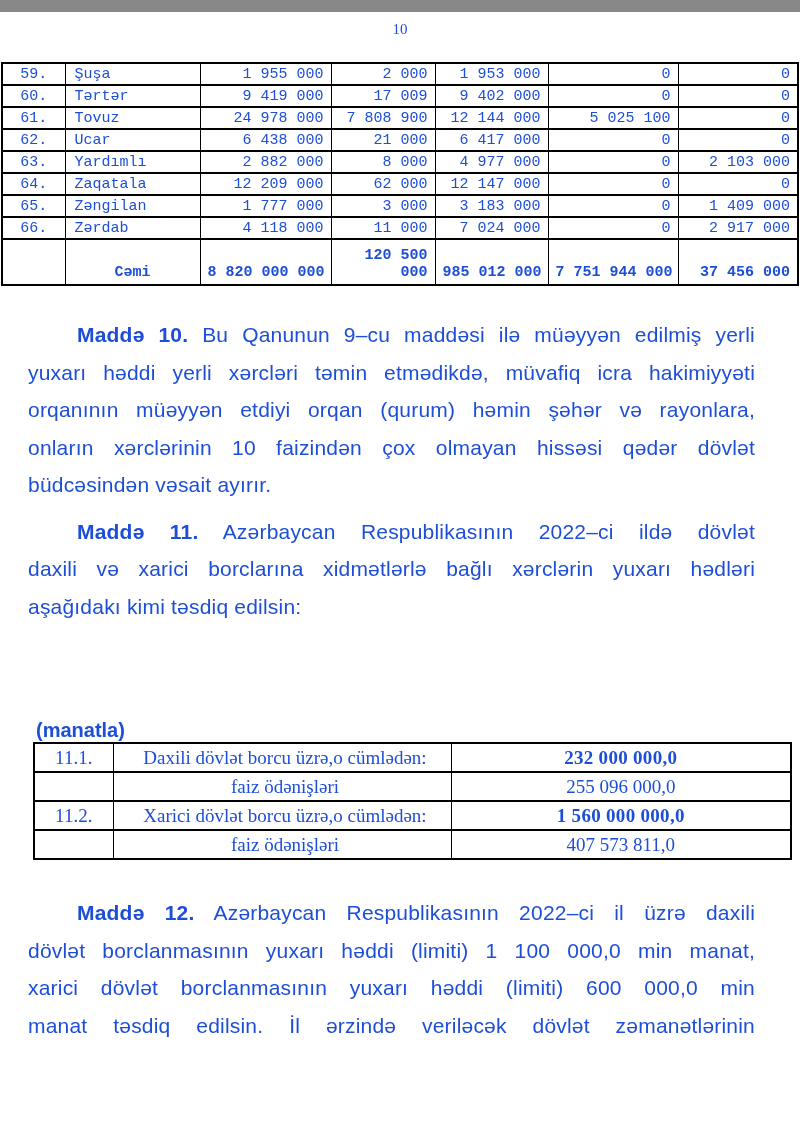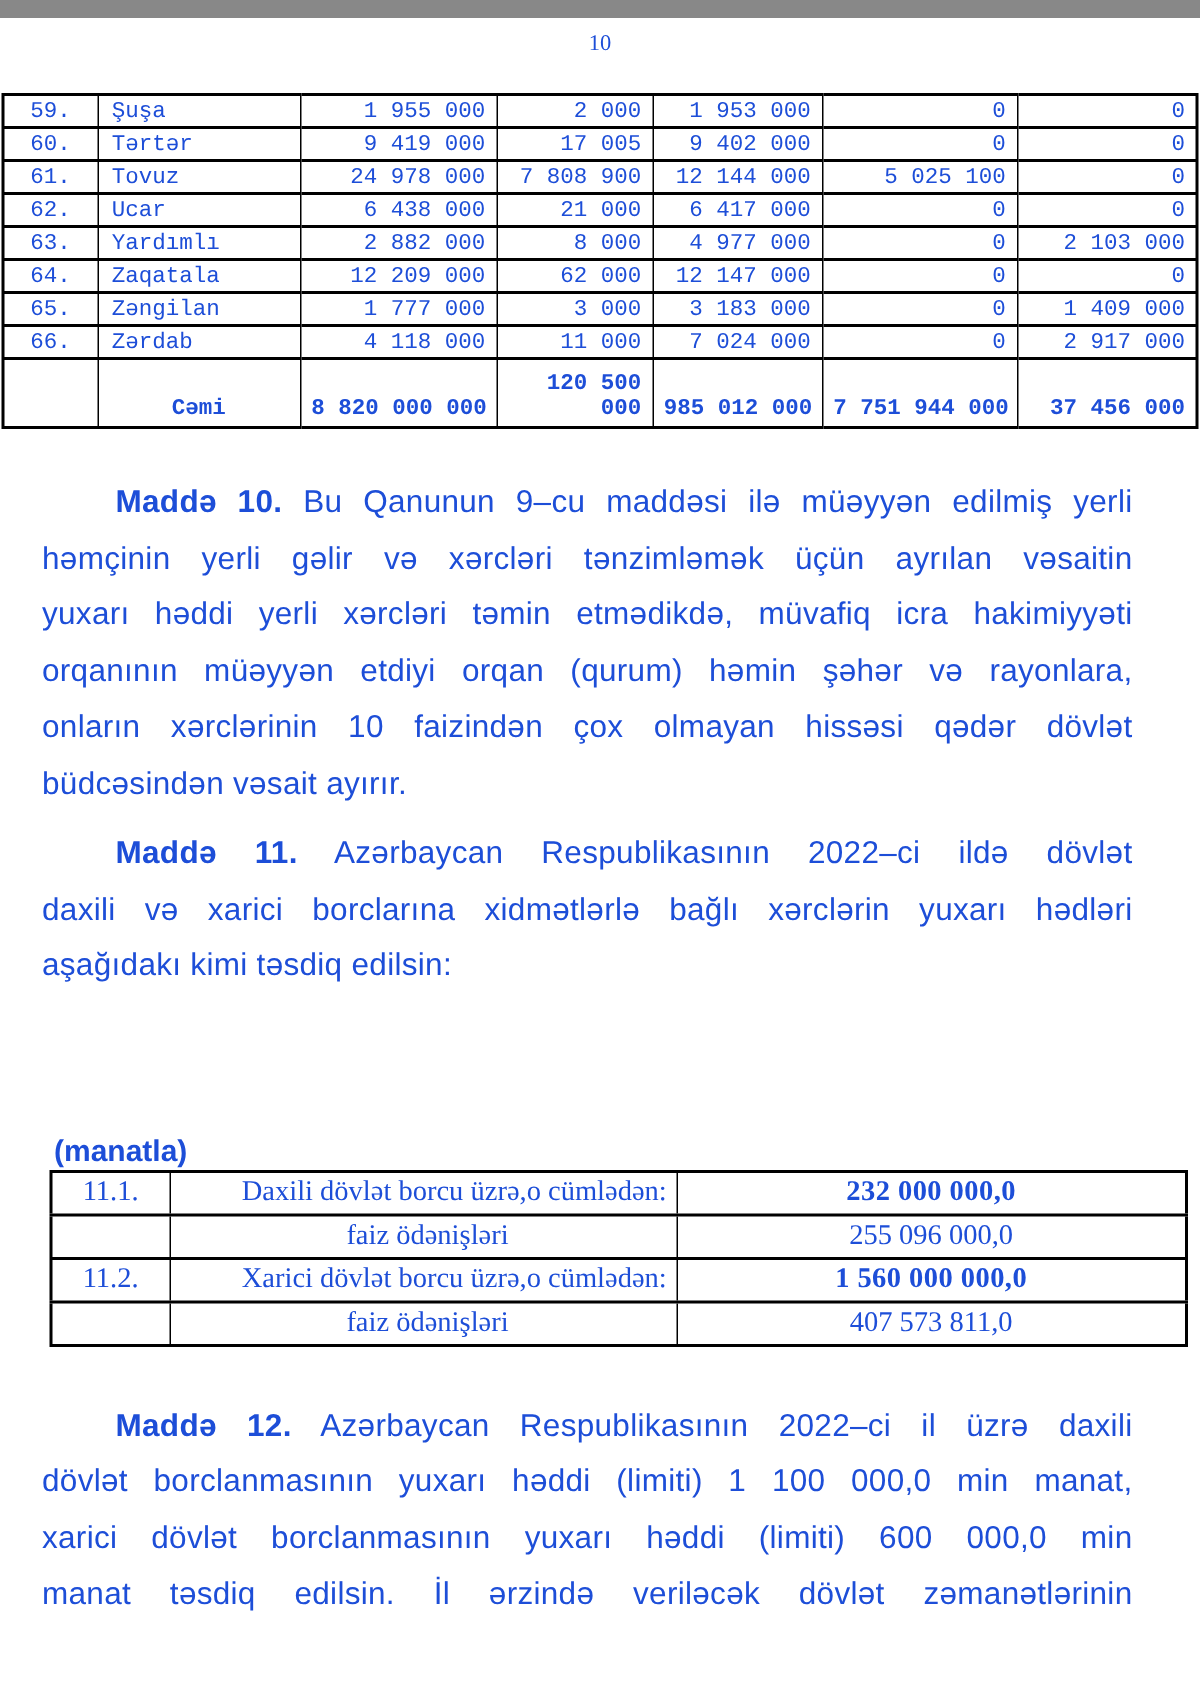--- a/index.html
+++ b/index.html
@@ -88,21 +88,21 @@
     border: 1px solid #000;
     border-top-width: 2px;
     border-bottom-width: 2px;
     height: 29px;
     padding: 0 6px;
     white-space: nowrap;
     overflow: hidden;
   }
   .t2 { border: 2px solid #000; }
   .t2 .no    { text-align: center; }
-  .t2 .label { text-align: right; padding-left: 12px; }
+  .t2 .label { text-align: center; padding-left: 12px; }
   .t2 .label.center { text-align: center; }
   .t2 .value { text-align: center; }
   .t2 tr.strong .value { font-weight: bold; letter-spacing: 0.3px; }
 </style>
 </head>
 <body>
 
 <div class="page">
 
   <div class="pageno">10</div>
@@ -126,21 +126,21 @@
           <td class="c-num">2 000</td>
           <td class="c-num">1 953 000</td>
           <td class="c-num">0</td>
           <td class="c-num">0</td>
         </tr>
 
         <tr>
           <td class="c-no">60.</td>
           <td class="c-name">Tərtər</td>
           <td class="c-num">9 419 000</td>
-          <td class="c-num">17 005</td>
+          <td class="c-num">17 009</td>
           <td class="c-num">9 402 000</td>
           <td class="c-num">0</td>
           <td class="c-num">0</td>
         </tr>
 
         <tr>
           <td class="c-no">61.</td>
           <td class="c-name">Tovuz</td>
           <td class="c-num">24 978 000</td>
           <td class="c-num">7 808 900</td>
@@ -212,21 +212,20 @@
         <td class="c-num">7 751 944 000</td>
         <td class="c-num">37 456 000</td>
       </tr>
     </tbody>
   </table>
 
   <div class="para m10">
     <div class="line first"><b>Maddə 10.</b> <span>Bu Qanunun 9–cu maddəsi ilə müəyyən edilmiş yerli</span></div>
     <div class="rest">
 
-        <div class="line">həmçinin yerli gəlir və xərcləri tənzimləmək üçün ayrılan vəsaitin</div>
         <div class="line">yuxarı həddi yerli xərcləri təmin etmədikdə, müvafiq icra hakimiyyəti</div>
         <div class="line">orqanının müəyyən etdiyi orqan (qurum) həmin şəhər və rayonlara,</div>
         <div class="line">onların xərclərinin 10 faizindən çox olmayan hissəsi qədər dövlət</div>
         <div class="line">büdcəsindən vəsait ayırır.</div>
       </div>
   </div>
 
   <div class="para m11">
     <div class="line first"><b>Maddə 11.</b> <span>Azərbaycan Respublikasının 2022–ci ildə dövlət</span></div>
     <div class="rest">

